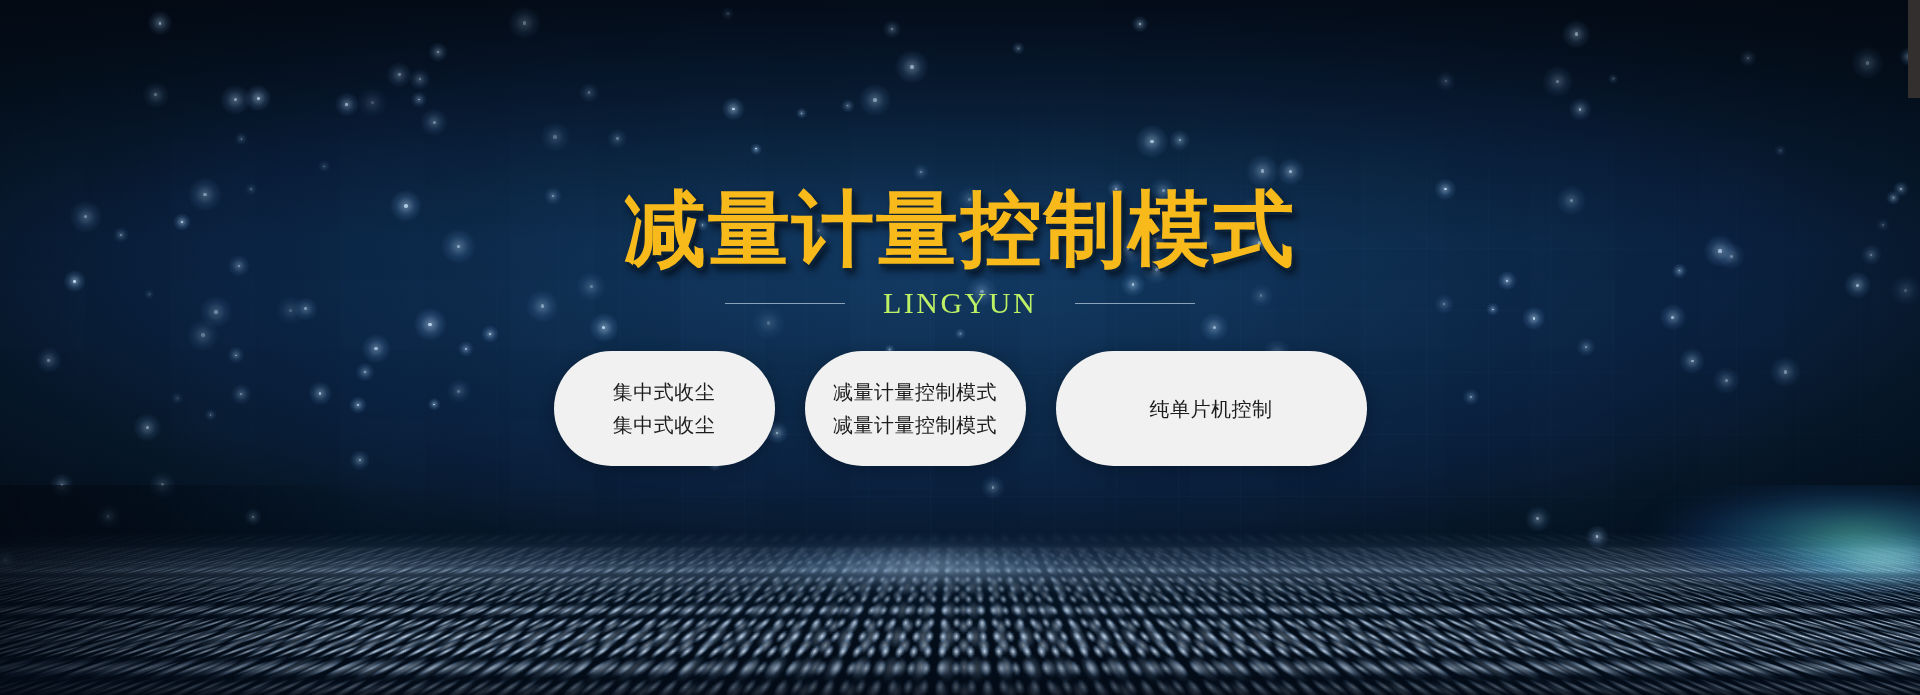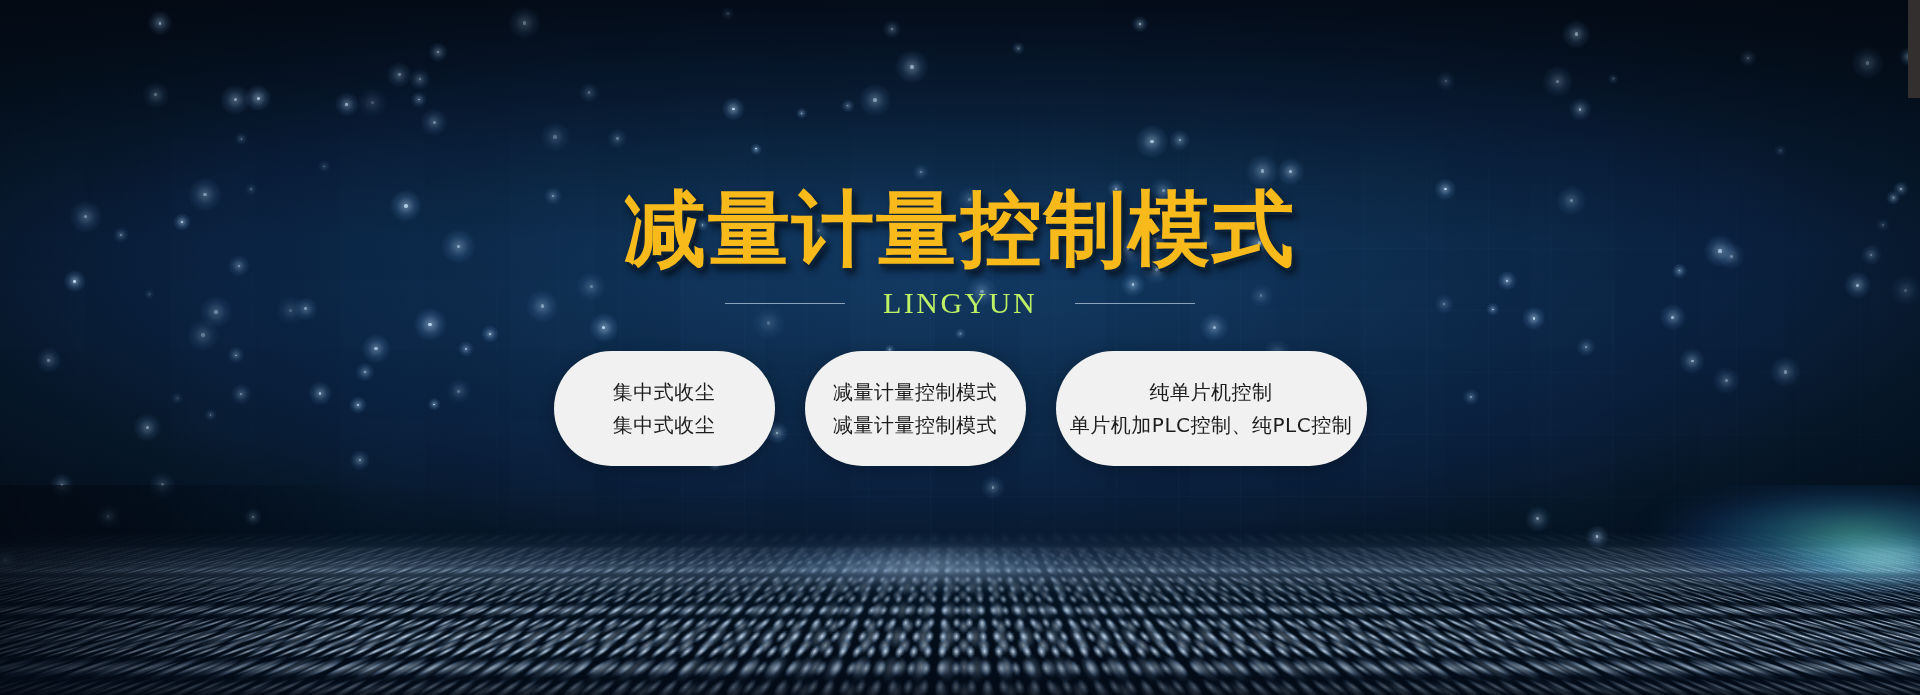--- a/index.html
+++ b/index.html
@@ -416,20 +416,19 @@
         <div class="card-line">集中式收尘</div>
       </div>
 
       <div class="card w2">
         <div class="card-line">减量计量控制模式</div>
         <div class="card-line">减量计量控制模式</div>
       </div>
 
       <div class="card w3">
         <div class="card-line">纯单片机控制</div>
-        <div class="card-line">单片机加PLC控制、纯PLC控制</div>
       </div>
 
     </div>
   </div>
 
   <div class="edge-strip"></div>
 </div>
 
 </body></html>

